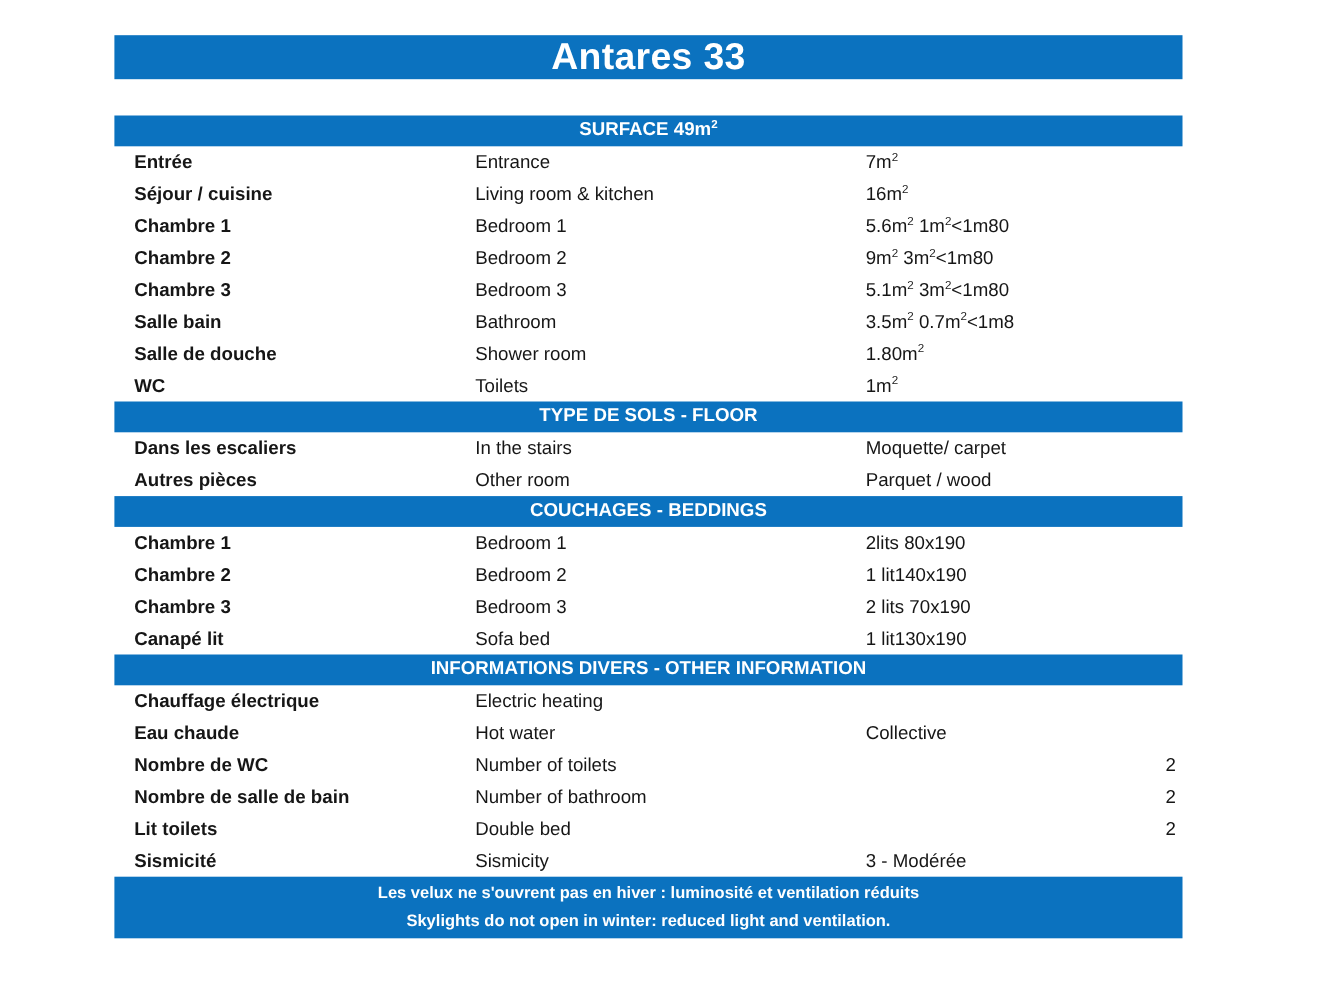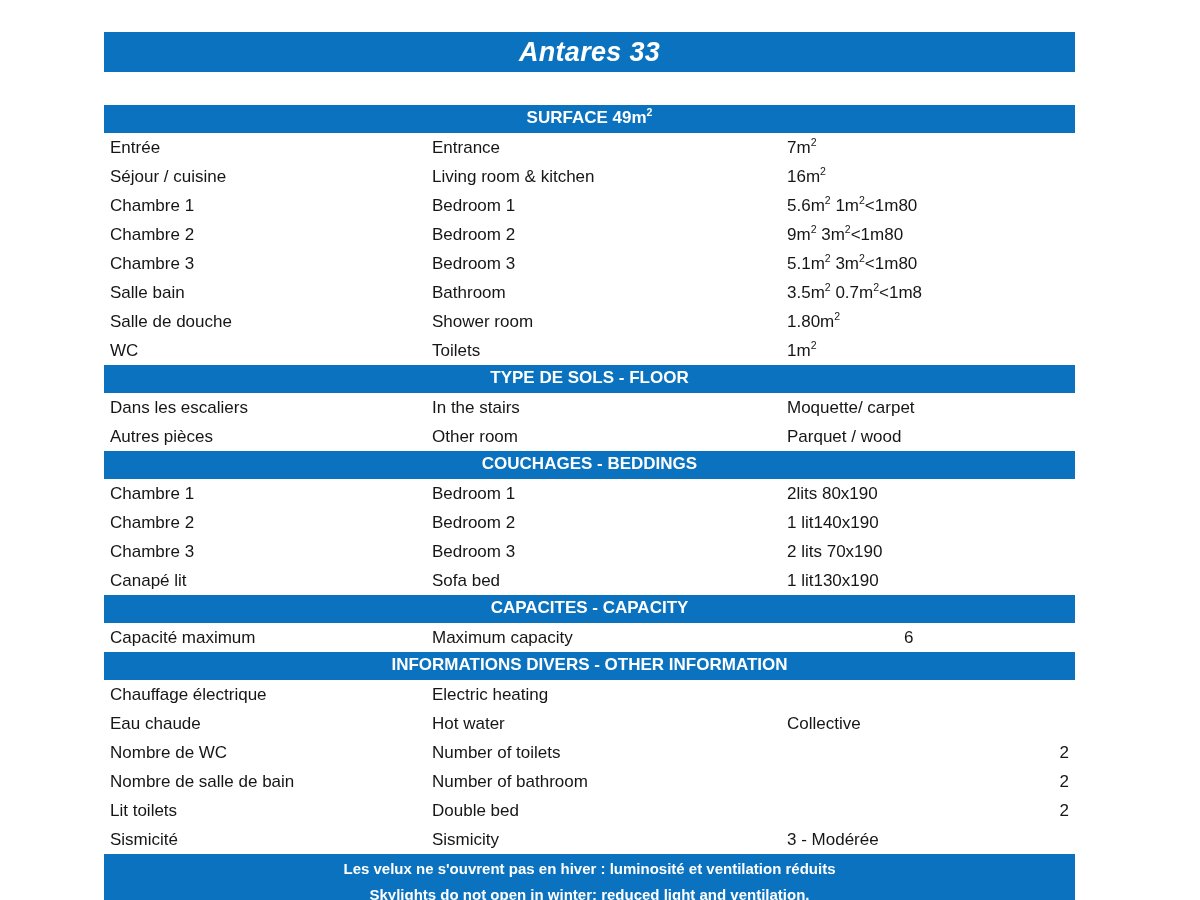--- a/index.html
+++ b/index.html
@@ -13,40 +13,39 @@
     color: #161616;
   }
   .banner {
     background: #0b72bf;
     color: #ffffff;
     font-weight: 700;
     text-align: center;
   }
   .title-banner { height: 40px; }
   .title-banner h1 {
-    font-size: 27px;
+    font-size: 34px;
     line-height: 40px;
     font-weight: 700;
     letter-spacing: 0.3px;
-    font-style: italic;
   }
   #sections { margin-top: 33px; }
   .section-header {
     height: 28px;
     line-height: 25px;
     font-size: 17px;
   }
   .row {
     position: relative;
     height: 29px;
     font-size: 17px;
     line-height: 29px;
   }
   .cell { position: absolute; top: 0; white-space: nowrap; }
-  .cell.fr     { left: 6px; }
+  .cell.fr     { left: 18px; font-weight: bold; }
   .cell.en     { left: 328px; }
   .cell.val    { left: 683px; }
   .cell.center { left: 800px; }
   .cell.right  { right: 6px; }
   sup { font-size: 62%; line-height: 0; }
   .footer-banner {
     height: 56px;
     padding-top: 2px;
     font-size: 15px;
   }
@@ -135,28 +134,20 @@
           <div class="cell en">Bedroom 3</div>
           <div class="cell val">2 lits 70x190</div>
         </div>
         <div class="row">
           <div class="cell fr">Canapé lit</div>
           <div class="cell en">Sofa bed</div>
           <div class="cell val">1 lit130x190</div>
         </div>
       </section>
       <section class="section">
-        <div class="banner section-header">CAPACITES - CAPACITY</div>
-        <div class="row">
-          <div class="cell fr">Capacité maximum</div>
-          <div class="cell en">Maximum capacity</div>
-          <div class="cell center">6</div>
-        </div>
-      </section>
-      <section class="section">
         <div class="banner section-header">INFORMATIONS DIVERS - OTHER INFORMATION</div>
         <div class="row">
           <div class="cell fr">Chauffage électrique</div>
           <div class="cell en">Electric heating</div>
         </div>
         <div class="row">
           <div class="cell fr">Eau chaude</div>
           <div class="cell en">Hot water</div>
           <div class="cell val">Collective</div>
         </div>

